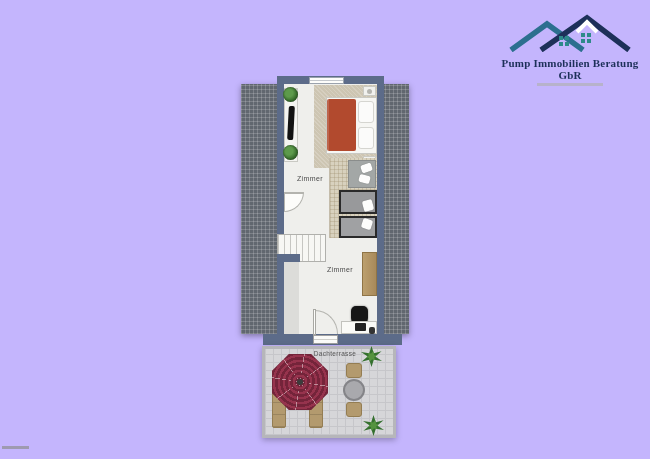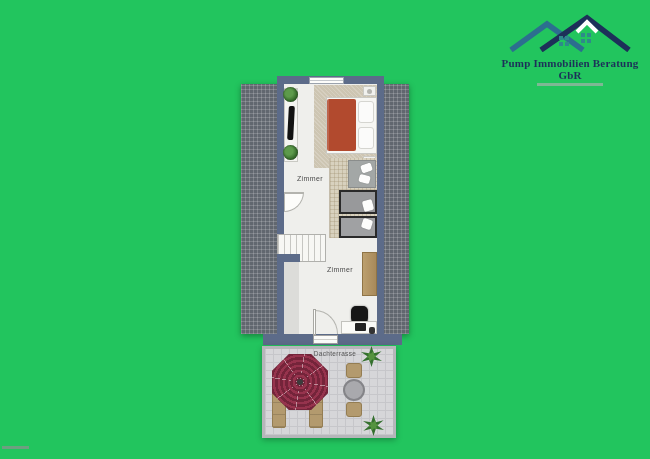--- a/index.html
+++ b/index.html
@@ -1,16 +1,16 @@
 <!DOCTYPE html>
 <html><head>
 <meta charset="utf-8">
 <style>
   html,body{margin:0;padding:0;background:#fff;}
-  #canvas{position:relative;width:650px;height:459px;background:#22c55e;overflow:hidden;
+  #canvas{position:relative;width:650px;height:459px;background:#c4b5fd;overflow:hidden;
           font-family:"Liberation Sans",sans-serif;}
   .abs{position:absolute;box-sizing:border-box;}
 
   
   .logo{left:495px;top:14px;width:150px;text-align:center;}
   .logo-name{font-family:"Liberation Serif",serif;font-size:11px;font-weight:600;
              color:#1d3059;letter-spacing:.2px;margin-top:1px;}
   .logo-tagline{width:66px;height:3px;background:#b0b0b0;opacity:.65;margin:2px auto 0;}
 
   

